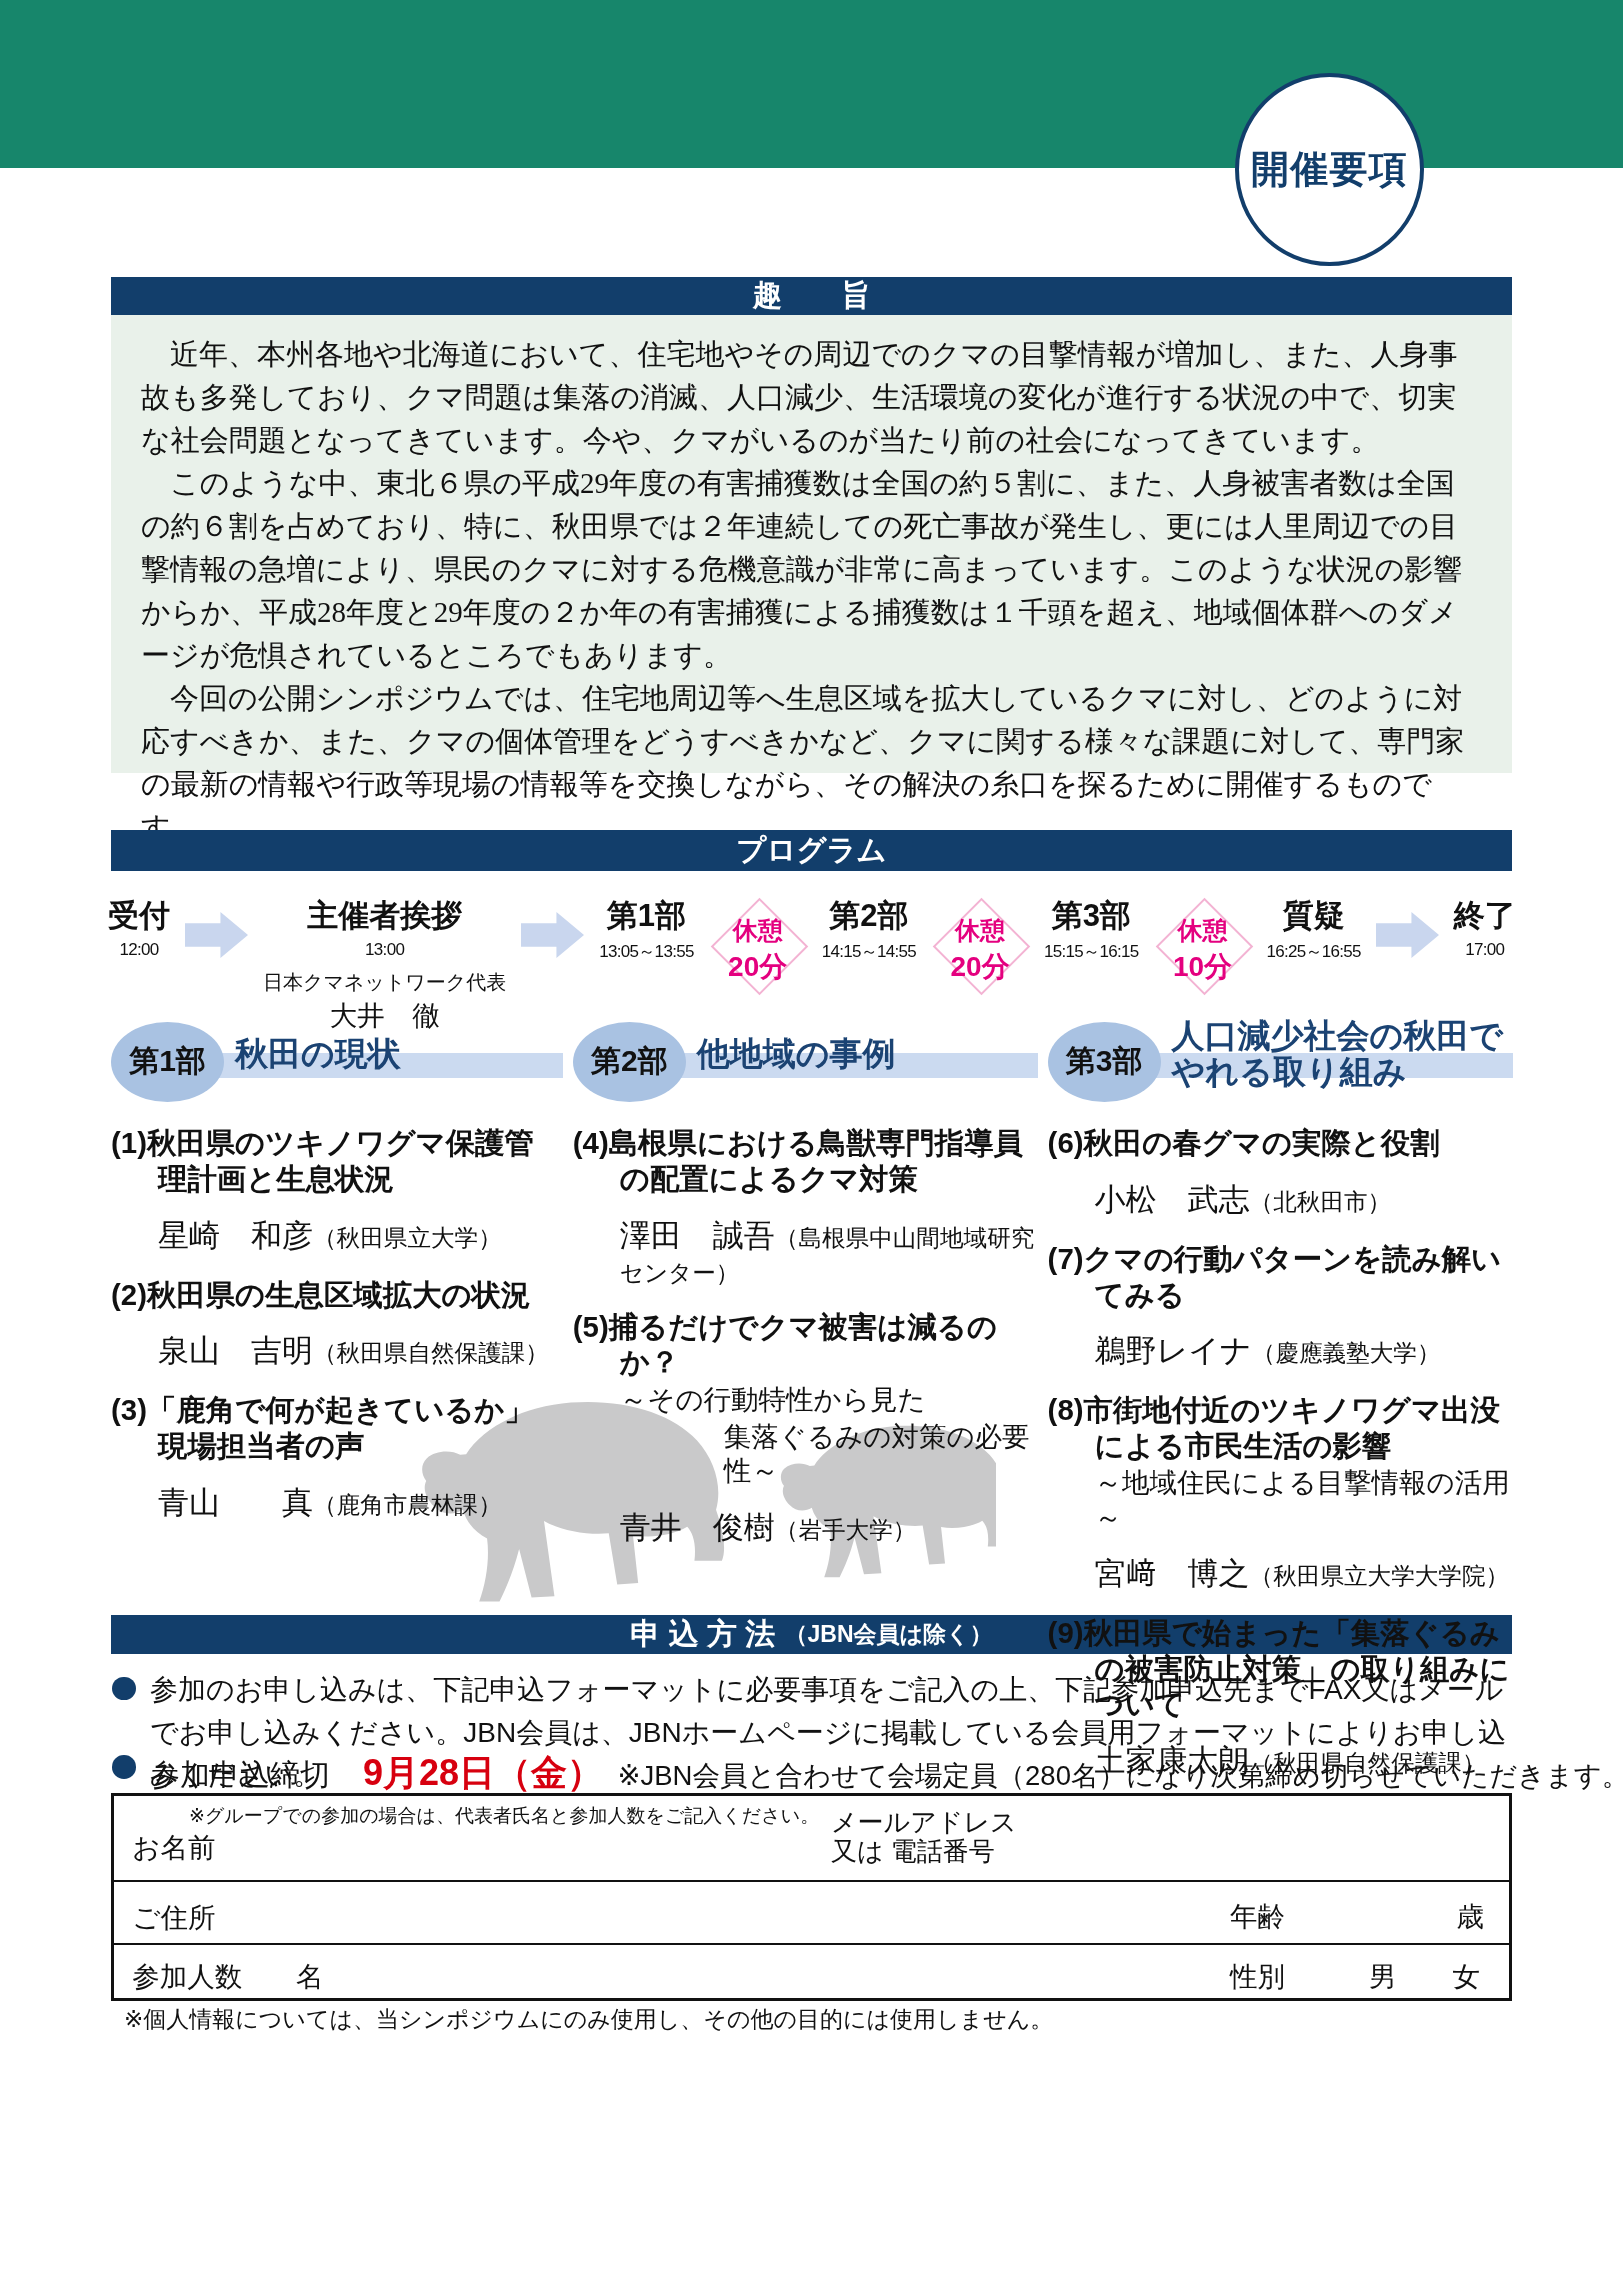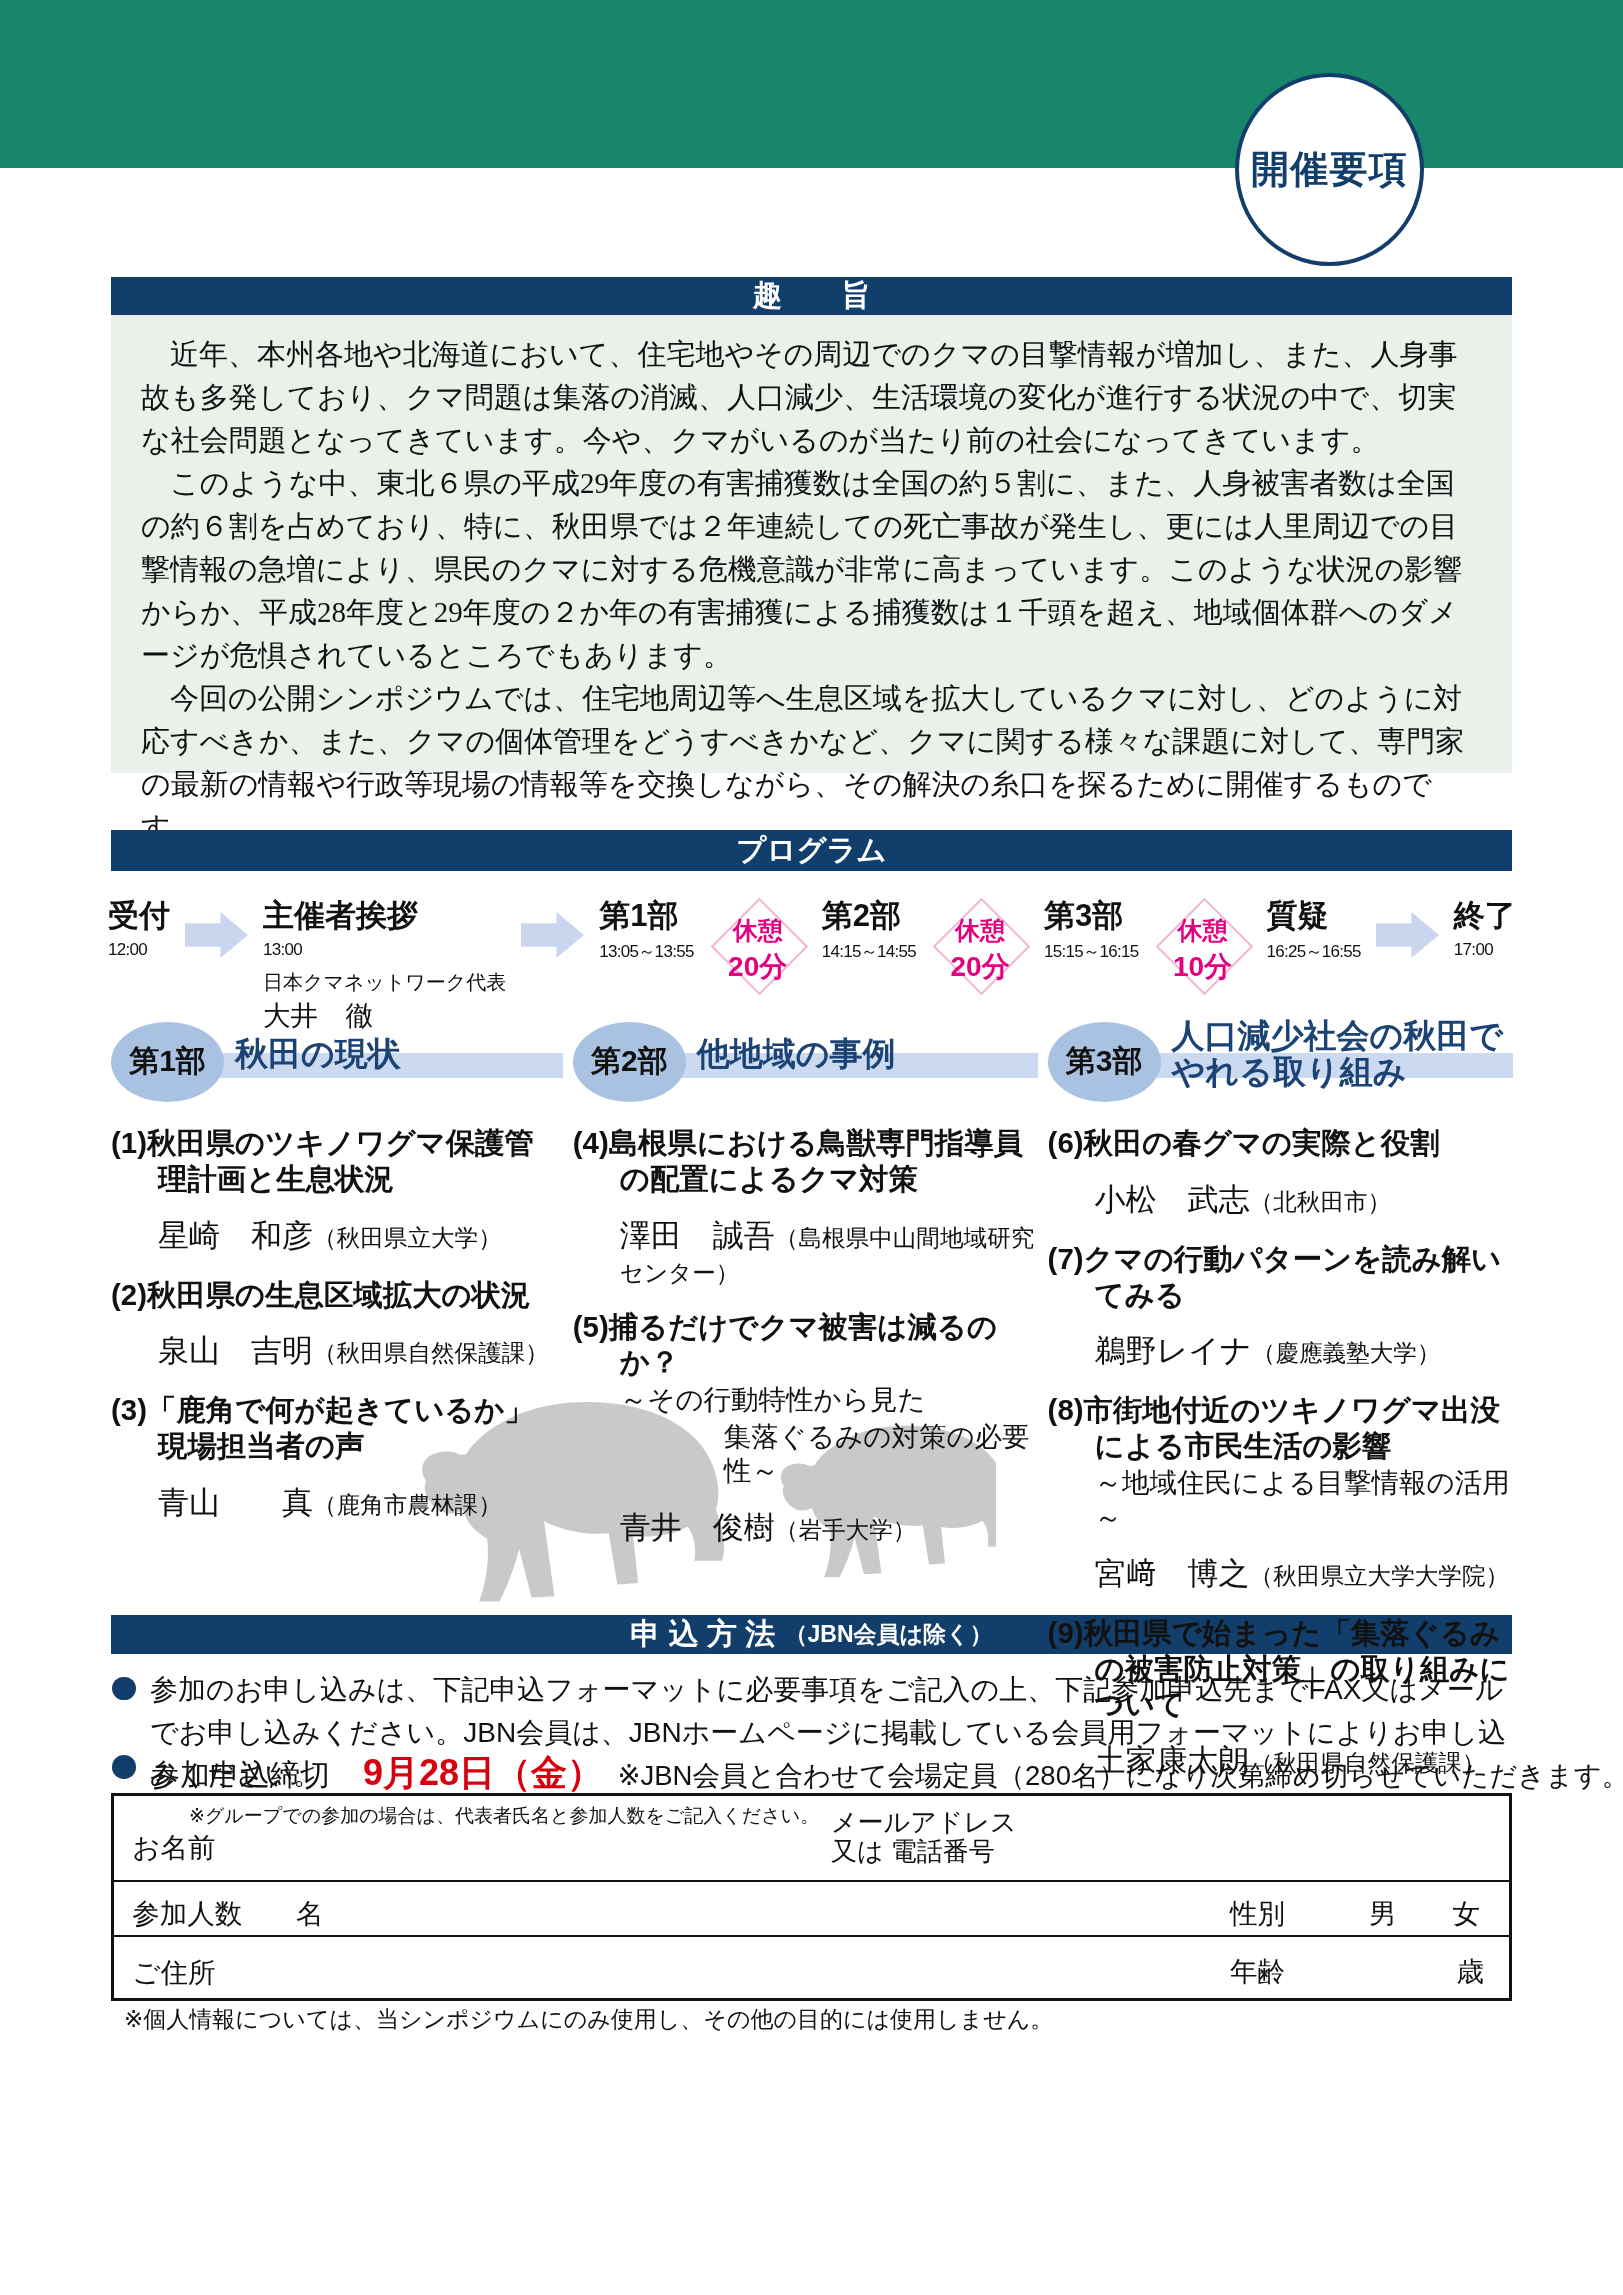--- a/index.html
+++ b/index.html
@@ -34,21 +34,21 @@
   .apply-bar{top:1615px;height:39px;font-size:30px;gap:9.2px;}
   .apply-bar .small{font-size:23px;font-weight:700;}
 
   .purpose-box{position:absolute;left:111px;top:315px;width:1401px;height:458px;
                background:var(--lightgreen,#e9f1ea);box-sizing:border-box;padding:18.3px 30px;}
   .purpose-box p{margin:0;font-family:"Liberation Serif","DejaVu Serif",serif;
                  font-size:29px;line-height:43px;text-indent:1em;}
 
   .timeline{position:absolute;left:108px;top:895px;width:1408px;display:flex;
             justify-content:space-between;align-items:flex-start;}
-  .step{flex:0 0 auto;}
+  .step{text-align:center;flex:0 0 auto;}
   .step-label{font-size:31px;font-weight:700;white-space:nowrap;}
   .step-time{font-size:17px;margin-top:2.6px;white-space:nowrap;letter-spacing:-0.7px;}
   .step-note1{font-size:20px;margin-top:9.2px;white-space:nowrap;}
   .step-note2{font-size:27.5px;margin-top:2.6px;font-family:"Liberation Serif","DejaVu Serif",serif;white-space:nowrap;}
   .arrow{flex:0 0 auto;position:relative;margin-top:17px;width:63px;height:46px;}
   .arrow svg{display:block;}
   .diamond-wrap{flex:0 0 auto;position:relative;width:98px;height:111px;margin-top:-6.5px;}
   .diamond{position:absolute;left:16.4px;top:23px;width:65px;height:65px;background:#fff;
            border:2.6px solid var(--pinklight,#f3b3d3);transform:rotate(45deg);}
   .diamond-text{position:absolute;left:0;top:25px;width:98px;text-align:center;
@@ -305,32 +305,32 @@
 
   <div class="form">
     <div class="form-row row1">
       <div class="note">※グループでの参加の場合は、代表者氏名と参加人数をご記入ください。</div>
       <div class="lbl" style="left:18.3px;top:34px;">お名前</div>
       <div class="contact">
         <div>メールアドレス</div>
         <div>又は 電話番号</div>
       </div>
     </div>
+    <div class="form-row row2">
+      <div class="lbl" style="left:18.3px;top:18.3px;">ご住所</div>
+      <div class="lbl" style="left:1116px;top:17px;">年齢</div>
+      <div class="lbl" style="right:25px;top:17px;">歳</div>
+    </div>
     <div class="form-row row3">
       <div class="lbl" style="left:18.3px;top:14.4px;">参加人数</div>
       <div class="lbl" style="left:182px;top:14.4px;">名</div>
       <div class="lbl" style="left:1116px;top:14.4px;">性別</div>
       <div class="lbl" style="left:1255px;top:14.4px;">男</div>
       <div class="lbl" style="right:29px;top:14.4px;">女</div>
     </div>
-    <div class="form-row row2">
-      <div class="lbl" style="left:18.3px;top:18.3px;">ご住所</div>
-      <div class="lbl" style="left:1116px;top:17px;">年齢</div>
-      <div class="lbl" style="right:25px;top:17px;">歳</div>
-    </div>
   </div>
 
   <div class="privacy">※個人情報については、当シンポジウムにのみ使用し、その他の目的には使用しません。</div>
 
   <svg class="tear bottom-tear" width="1623" height="98" viewBox="0 0 2481 150">
     <polygon fill="#17866b" points="0,30 60,20 120,8 180,18 240,5 300,15 360,10 420,22 480,15 540,30 600,22 660,38 720,30 780,48 840,40 900,58 960,50 1020,68 1080,62 1140,80 1200,72 1260,88 1320,82 1380,98 1440,90 1500,105 1560,98 1620,112 1680,105 1740,118 1800,110 1860,122 1920,115 1980,126 2040,118 2100,128 2160,120 2220,130 2280,122 2340,132 2400,125 2481,132 2481,150 0,150"></polygon>
   </svg>
   <div class="footer-solid"></div>
 
   <div class="footer-text">

